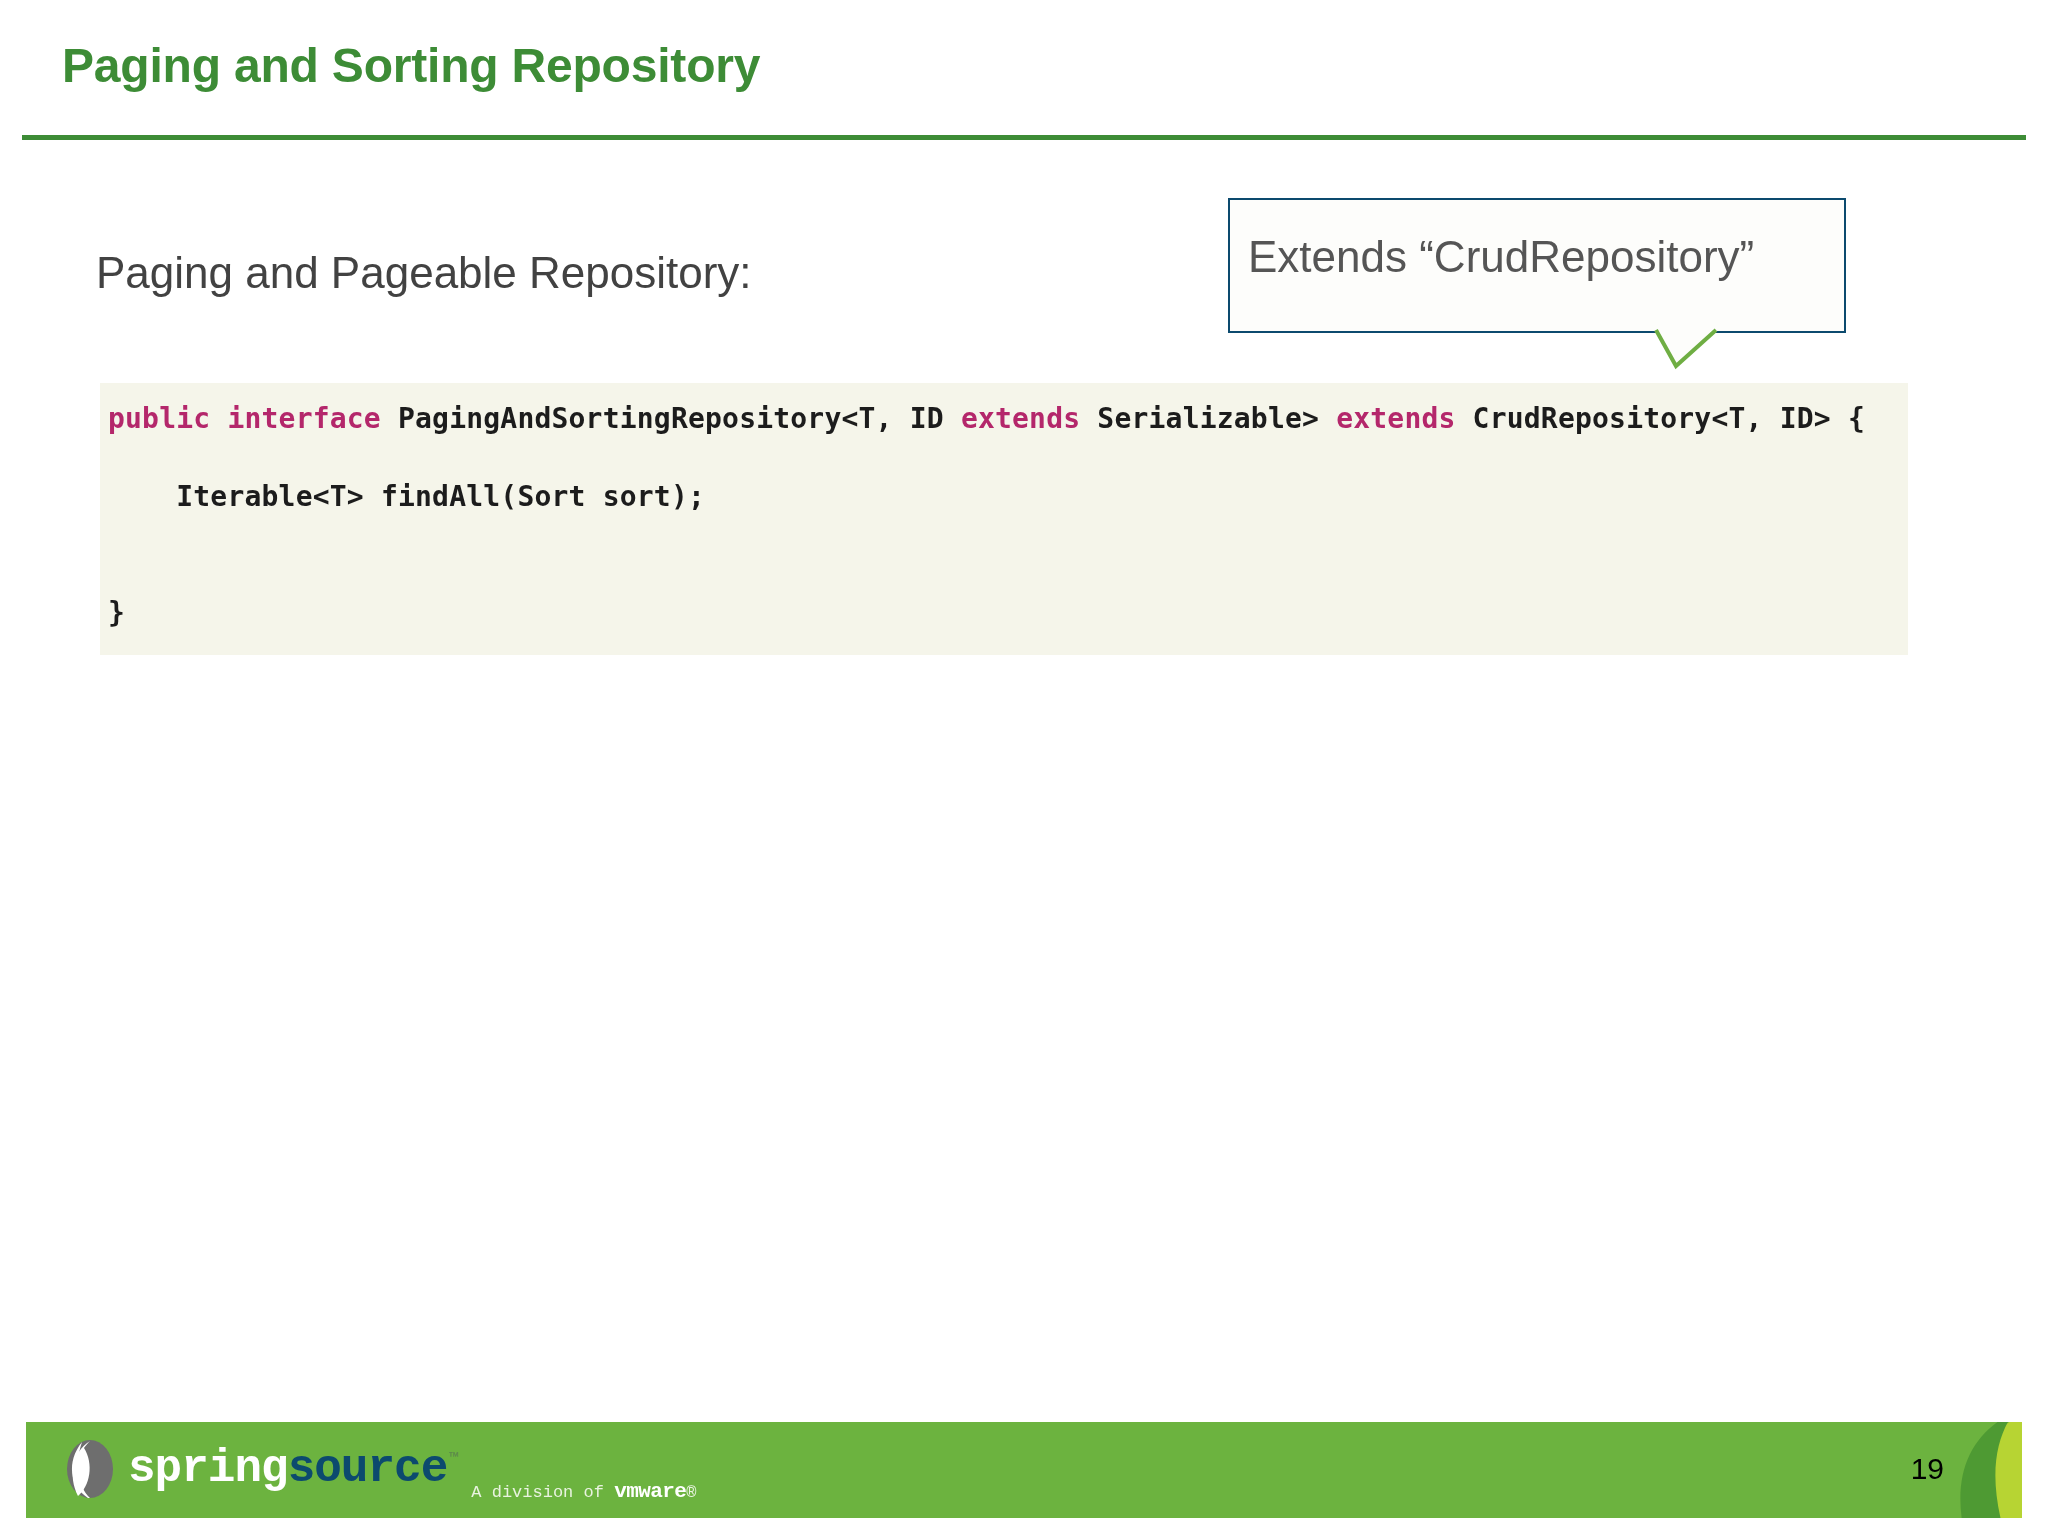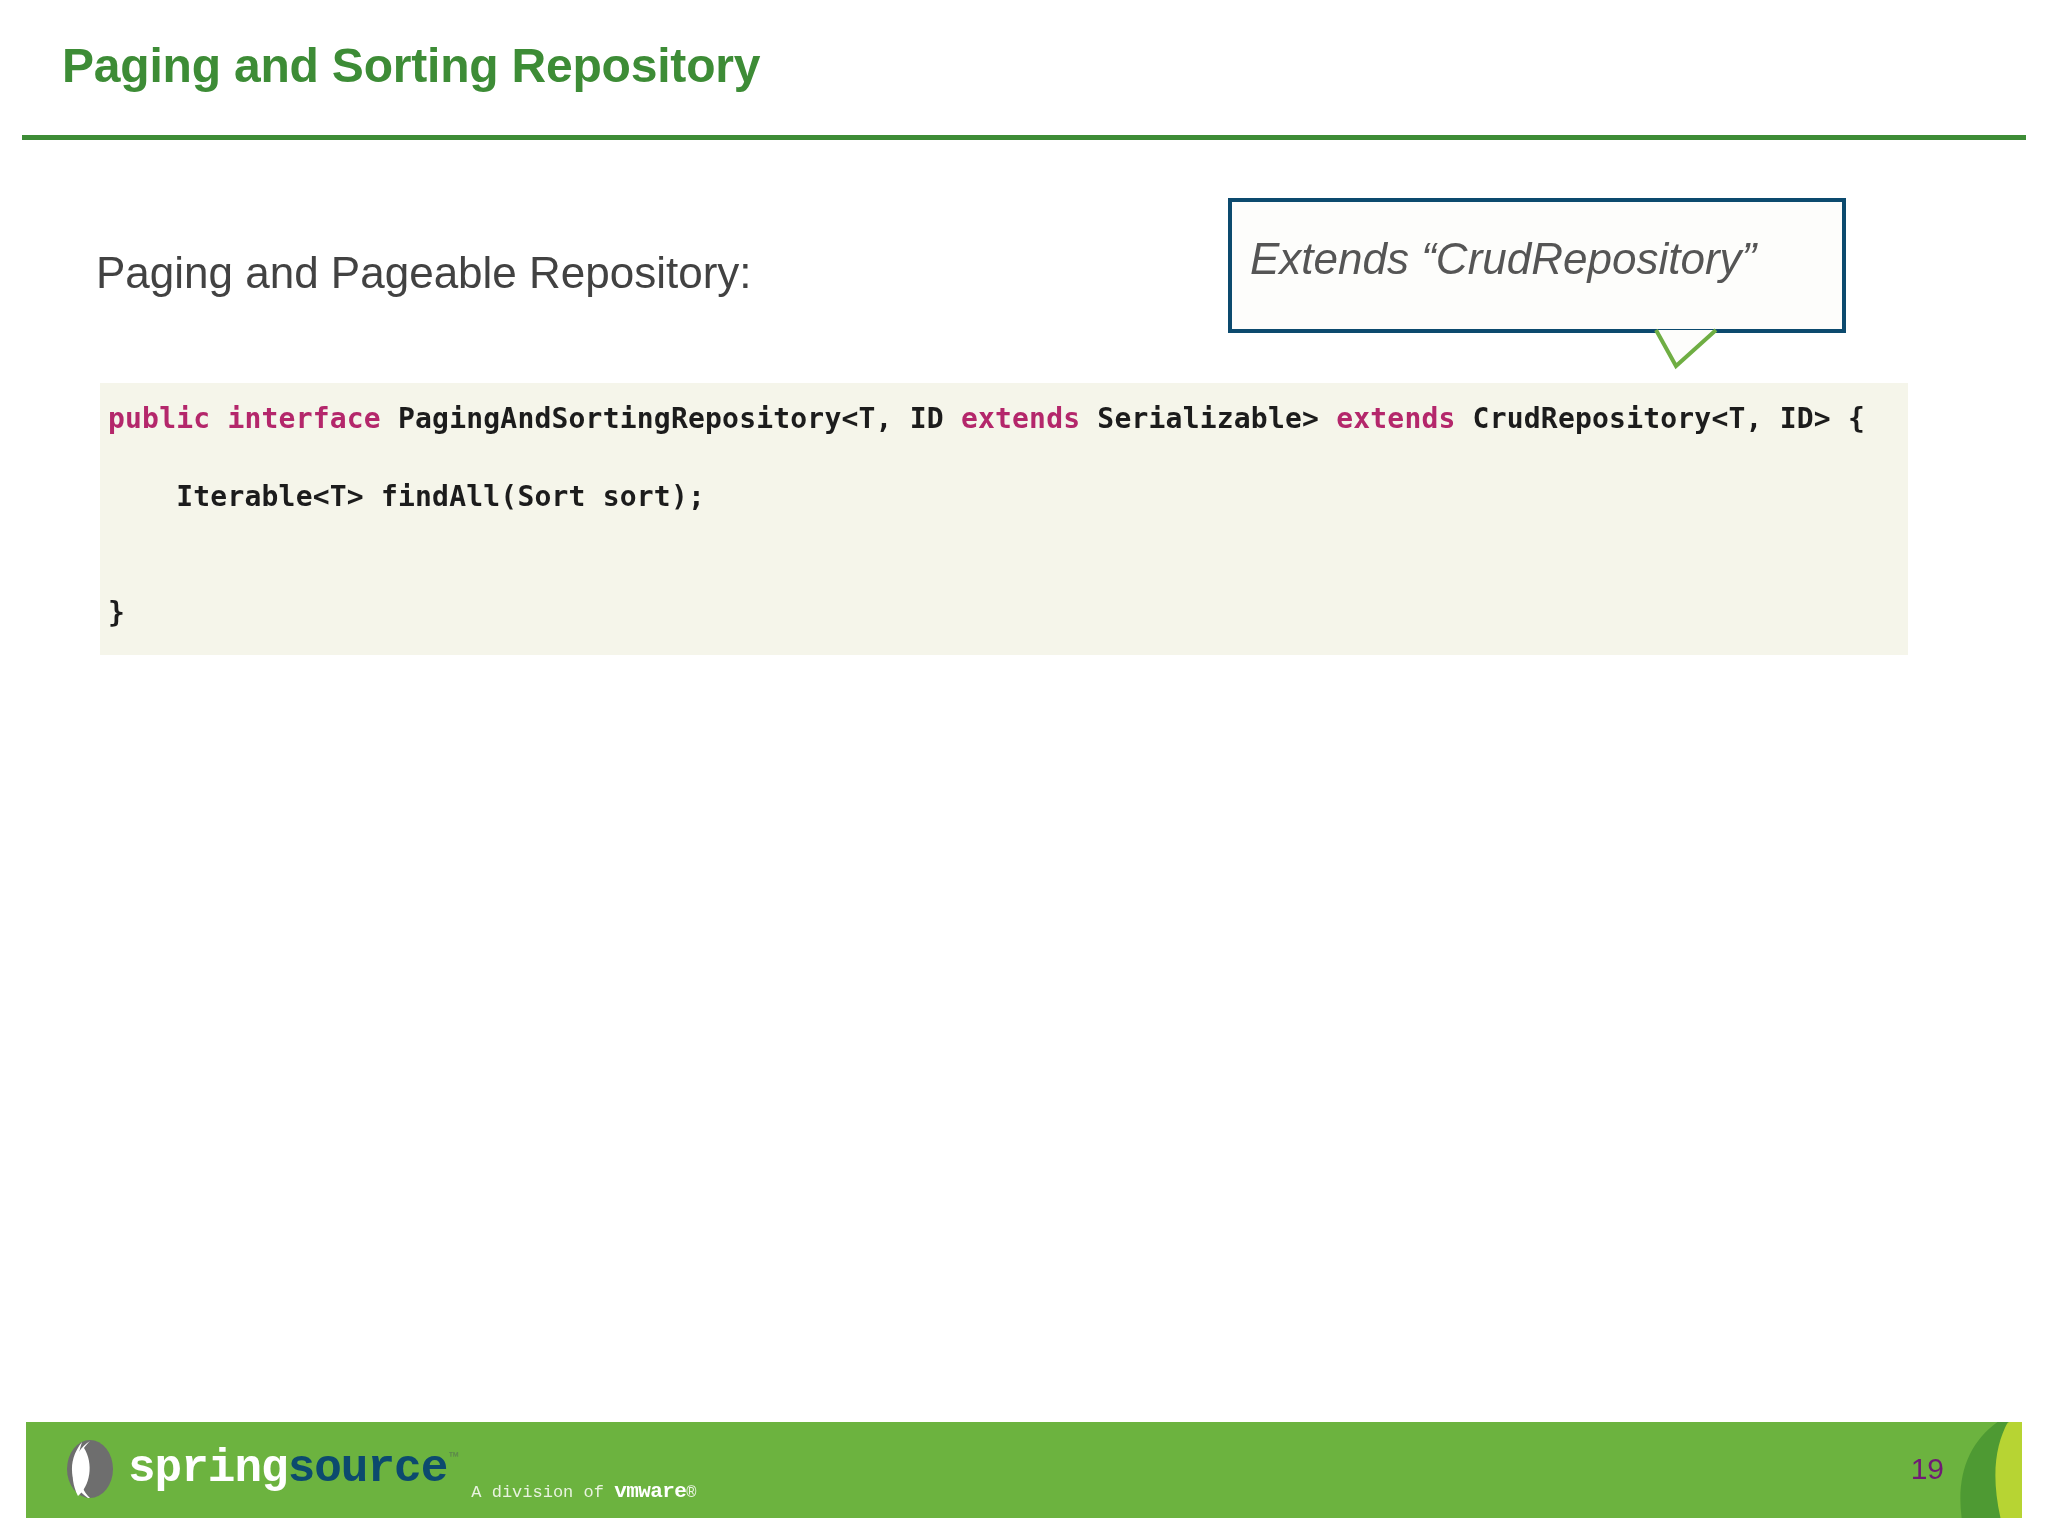--- a/index.html
+++ b/index.html
@@ -61,23 +61,22 @@
     width: 620px;
     height: 150px;
   }
   .callout-box {
     position: absolute;
     left: 0;
     top: 0;
     width: 618px;
     height: 135px;
     box-sizing: border-box;
-    border: 4px solid #0c4a6e;
+    border: 2px solid #0c4a6e;
     background: #fdfdfb;
-    font-style: italic;
   }
   .callout-text {
     position: absolute;
     left: 18px;
     top: 32px;
     width: 590px;
     font-size: 44px;
     color: #555555;
     white-space: nowrap;
   }
@@ -182,21 +181,21 @@
     font-weight: bold;
     color: #ffffff;
     font-size: 21px;
     letter-spacing: -0.6px;
   }
   .page-num {
     position: absolute;
     right: 78px;
     top: 30px;
     font-size: 30px;
-    color: #701a75;
+    color: #000000;
   }
 </style>
 </head>
 <body>
 
 <div class="slide">
 
   <div class="slide-title">Paging and Sorting Repository</div>
   <div class="title-rule"></div>
 

